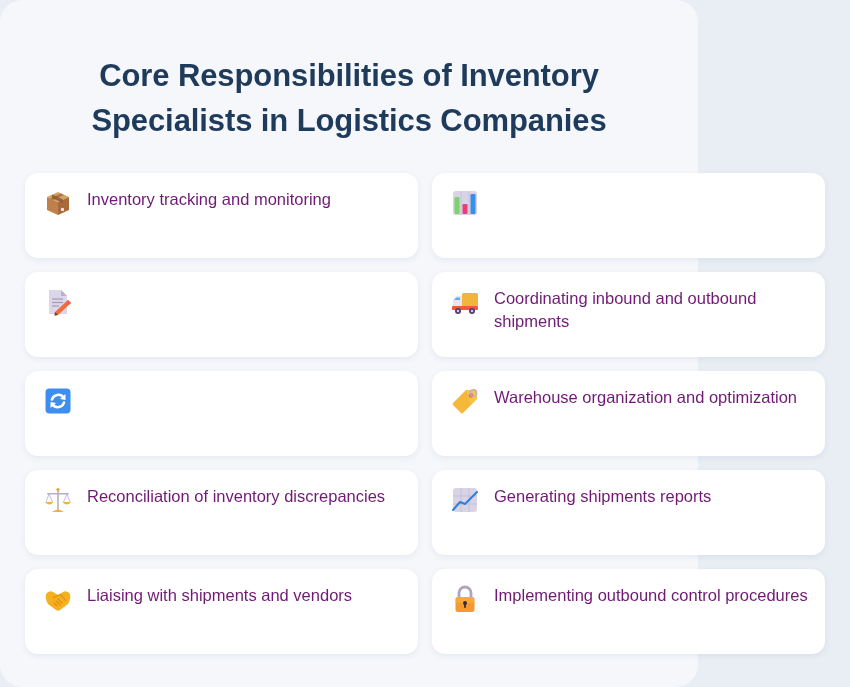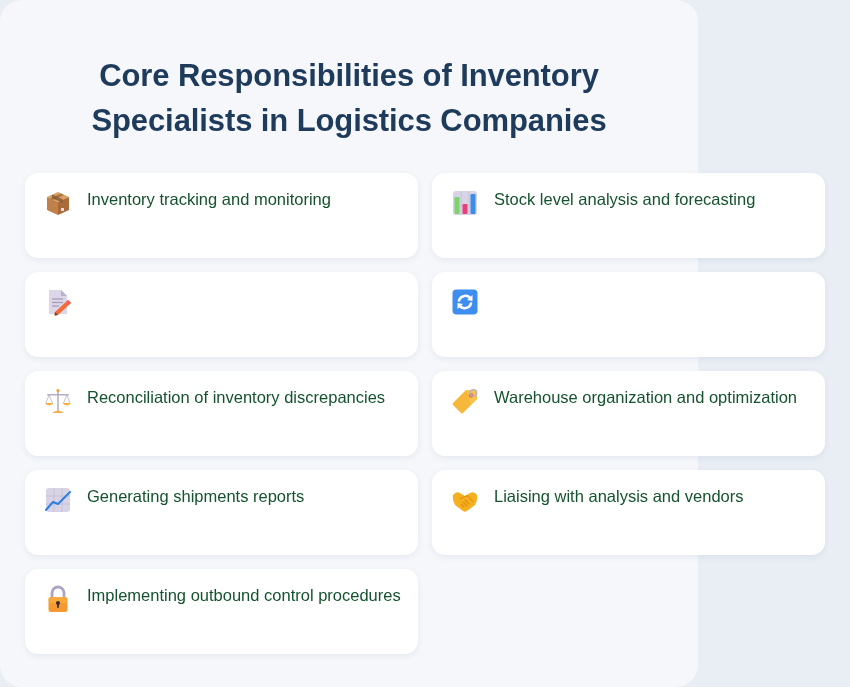--- a/index.html
+++ b/index.html
@@ -62,21 +62,21 @@
     }
     .card-icon svg { width: 28px; height: 28px; display: block; }
     .card-text {
       position: absolute;
       left: 62px;
       right: 14px;
       top: 15px;
       font-family: "Liberation Sans", sans-serif;
       font-size: 16.5px;
       line-height: 23px;
-      color: #14532d;
+      color: #701a75;
     }
   </style>
 </head>
 <body>
 
 <div class="page">
   <h1 class="title">Core Responsibilities of Inventory Specialists in Logistics Companies</h1>
 
   <div class="grid">
 
@@ -98,49 +98,75 @@
       <span class="card-icon">
         <svg viewBox="0 0 28 28">
           <rect x="2" y="2" width="24" height="24" rx="3" fill="#d8d4e6"></rect>
           <line x1="10" y1="2" x2="10" y2="26" stroke="#c4bfd6" stroke-width="0.8"></line>
           <line x1="18" y1="2" x2="18" y2="26" stroke="#c4bfd6" stroke-width="0.8"></line>
           <rect x="3.5" y="8" width="5" height="17" rx="1.2" fill="#7bd36a"></rect>
           <rect x="11.5" y="15" width="5" height="10" rx="1.2" fill="#e83e7a"></rect>
           <rect x="19.5" y="5" width="5" height="20" rx="1.2" fill="#3b8ee8"></rect>
         </svg>
       </span>
-      <span class="card-text">Stock level analysis and forecasting</span>
     </div>
 
     <div class="card">
       <span class="card-icon">
         <svg viewBox="0 0 28 28">
           <polygon points="5,2 17,2 23,8 23,26 5,26" fill="#dcd6e8"></polygon>
           <polygon points="17,2 23,8 17,8" fill="#b9b1cc"></polygon>
           <line x1="8" y1="11" x2="19" y2="11" stroke="#a39bb8" stroke-width="1.2"></line>
           <line x1="8" y1="14.5" x2="19" y2="14.5" stroke="#a39bb8" stroke-width="1.2"></line>
           <line x1="8" y1="18" x2="15" y2="18" stroke="#a39bb8" stroke-width="1.2"></line>
           <polygon points="24,12 27,15 14,27 10.5,27.5 11,24" fill="#f26b3a"></polygon>
           <polygon points="24,12 27,15 25.5,16.5 22.5,13.5" fill="#f45a6a"></polygon>
           <polygon points="11,24 14,27 10.5,27.5" fill="#5a4a3a"></polygon>
         </svg>
       </span>
     </div>
 
+    <div class="card">
+      <span class="card-icon">
+        <svg viewBox="0 0 28 28">
+          <rect x="11" y="5" width="16" height="14" rx="1.5" fill="#f0b53a"></rect>
+          <path d="M2,12 L5,8 L11,8 L11,19 L2,19 Z" fill="#e8e4f0"></path>
+          <path d="M3,12 L5.5,9.5 L9,9.5 L9,12 Z" fill="#5ab0f0"></path>
+          <rect x="1" y="18" width="26" height="4" rx="1" fill="#f05a3a"></rect>
+          <circle cx="7" cy="23" r="3" fill="#5a3a6a"></circle>
+          <circle cx="7" cy="23" r="1.2" fill="#d8d0e8"></circle>
+          <circle cx="21" cy="23" r="3" fill="#5a3a6a"></circle>
+          <circle cx="21" cy="23" r="1.2" fill="#d8d0e8"></circle>
+        </svg>
+      </span>
+      <span class="card-text">Coordinating inbound and outbound shipments</span>
+    </div>
 
     <div class="card">
       <span class="card-icon">
         <svg viewBox="0 0 28 28">
           <rect x="1.5" y="1.5" width="25" height="25" rx="4" fill="#3d8ef0"></rect>
           <path d="M8,12.5 A6.5,6.5 0 0 1 19.5,10.5" stroke="#ffffff" stroke-width="2.6" fill="none" stroke-linecap="round"></path>
           <polygon points="21.5,7 21.5,13 16,12" fill="#ffffff"></polygon>
           <path d="M20,15.5 A6.5,6.5 0 0 1 8.5,17.5" stroke="#ffffff" stroke-width="2.6" fill="none" stroke-linecap="round"></path>
           <polygon points="6.5,21 6.5,15 12,16" fill="#ffffff"></polygon>
         </svg>
       </span>
+    </div>
+
+    <div class="card">
+      <span class="card-icon">
+        <svg viewBox="0 0 28 28">
+          <path d="M15,3 L24,3 Q26,3 26,5 L26,12 L12,26 Q11,27 10,26 L2,18 Q1,17 2,16 Z" fill="#f5b83a"></path>
+          <path d="M15,3 L24,3 Q26,3 26,5 L26,12 L20,18 Z" fill="#f8c850" opacity="0.7"></path>
+          <circle cx="20" cy="8.5" r="2.3" fill="#f26a4a"></circle>
+          <circle cx="22.5" cy="6" r="3.3" fill="none" stroke="#b8aec8" stroke-width="1.2"></circle>
+        </svg>
+      </span>
+      <span class="card-text">Warehouse organization and optimization</span>
     </div>
 
     <div class="card">
       <span class="card-icon">
         <svg viewBox="0 0 28 28">
           <rect x="13.2" y="4" width="1.6" height="20" fill="#b8aec8"></rect>
           <circle cx="14" cy="3.5" r="1.6" fill="#f0a030"></circle>
           <rect x="3" y="7" width="22" height="1.4" rx="0.7" fill="#b8aec8"></rect>
           <line x1="5" y1="8" x2="2" y2="16" stroke="#b8aec8" stroke-width="0.8"></line>
           <line x1="5" y1="8" x2="8.5" y2="16" stroke="#b8aec8" stroke-width="0.8"></line>
@@ -150,52 +176,40 @@
           <path d="M18.5,16 L27,16 Q22.75,21 18.5,16 Z" fill="#f5b040"></path>
           <path d="M8,26 Q14,21 20,26 Z" fill="#f5b040"></path>
         </svg>
       </span>
       <span class="card-text">Reconciliation of inventory discrepancies</span>
     </div>
 
     <div class="card">
       <span class="card-icon">
         <svg viewBox="0 0 28 28">
-          <path d="M15,3 L24,3 Q26,3 26,5 L26,12 L12,26 Q11,27 10,26 L2,18 Q1,17 2,16 Z" fill="#f5b83a"></path>
-          <path d="M15,3 L24,3 Q26,3 26,5 L26,12 L20,18 Z" fill="#f8c850" opacity="0.7"></path>
-          <circle cx="20" cy="8.5" r="2.3" fill="#f26a4a"></circle>
-          <circle cx="22.5" cy="6" r="3.3" fill="none" stroke="#b8aec8" stroke-width="1.2"></circle>
-        </svg>
-      </span>
-      <span class="card-text">Warehouse organization and optimization</span>
-    </div>
-
-    <div class="card">
-      <span class="card-icon">
-        <svg viewBox="0 0 28 28">
           <rect x="2" y="2" width="24" height="24" rx="3" fill="#d8d4e6"></rect>
           <line x1="10" y1="2" x2="10" y2="26" stroke="#c2bcd4" stroke-width="0.8"></line>
           <line x1="18" y1="2" x2="18" y2="26" stroke="#c2bcd4" stroke-width="0.8"></line>
           <line x1="2" y1="10" x2="26" y2="10" stroke="#c2bcd4" stroke-width="0.8"></line>
           <line x1="2" y1="18" x2="26" y2="18" stroke="#c2bcd4" stroke-width="0.8"></line>
           <polyline points="2,24 9,16 14,18 26,6" stroke="#2f7fe0" stroke-width="2" fill="none" stroke-linejoin="round" stroke-linecap="round"></polyline>
         </svg>
       </span>
       <span class="card-text">Generating shipments reports</span>
     </div>
 
     <div class="card">
       <span class="card-icon">
         <svg viewBox="0 0 28 28">
           <path d="M2,9 Q5,5 9,7 L14,10 L19,7 Q23,5 26,9 Q27,14 24,19 L16,25 Q14,26.5 12,25 L4,19 Q1,14 2,9 Z" fill="#f5b020"></path>
           <path d="M9,13 L15,10 Q17,9.5 18,11 L22,16" stroke="#e09010" stroke-width="1.2" fill="none"></path>
           <path d="M10,18 L13,21 M12,16 L16,20 M14,14 L18,18" stroke="#e09010" stroke-width="1.1" fill="none" stroke-linecap="round"></path>
         </svg>
       </span>
-      <span class="card-text">Liaising with analysis and vendors</span>
+      <span class="card-text">Liaising with shipments and vendors</span>
     </div>
 
     <div class="card">
       <span class="card-icon">
         <svg viewBox="0 0 28 28">
           <path d="M8,13 L8,8 A6,6 0 0 1 20,8 L20,13" stroke="#aea4c0" stroke-width="2.8" fill="none"></path>
           <rect x="4.5" y="12" width="19" height="15" rx="2.5" fill="#f59a30"></rect>
           <rect x="4.5" y="12" width="19" height="6" rx="2.5" fill="#f8b040" opacity="0.7"></rect>
           <circle cx="14" cy="18" r="2" fill="#3a2a3a"></circle>
           <rect x="13.1" y="18.5" width="1.8" height="4.5" rx="0.9" fill="#3a2a3a"></rect>

